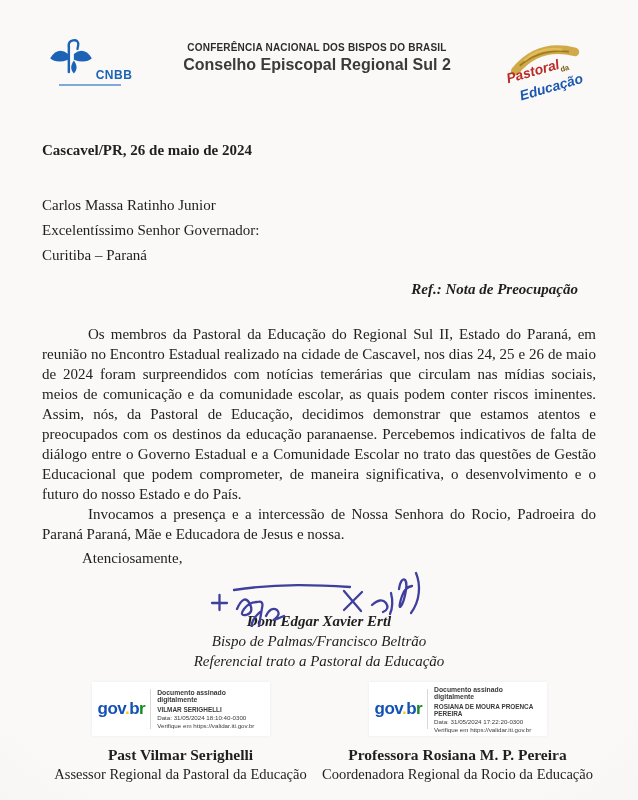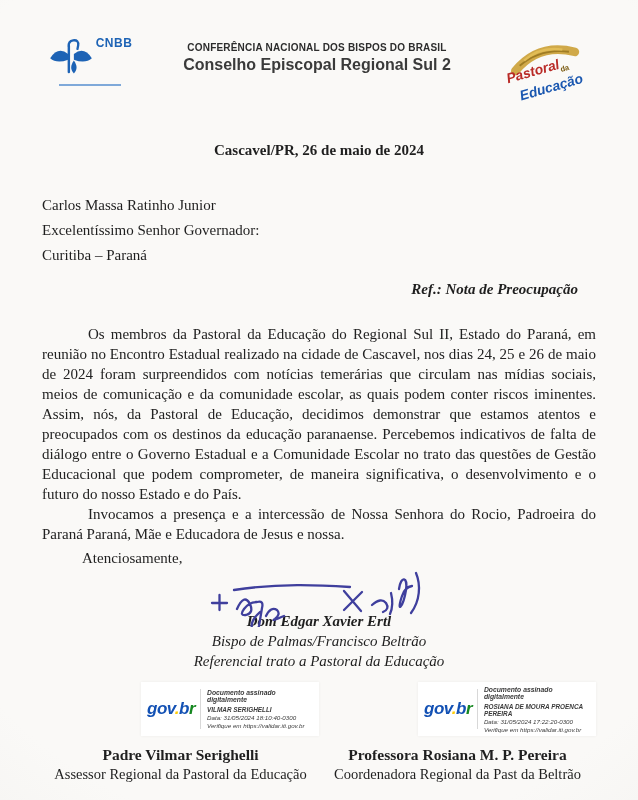--- a/index.html
+++ b/index.html
@@ -10,40 +10,40 @@
       radial-gradient(ellipse 120% 100% at 50% 45%, #faf9f7 60%, #f0efec 92%, #e8e7e4 100%);
     font-family: "Liberation Serif", "DejaVu Serif", serif;
     color: #1f1f1f;
     padding: 34px 42px 16px 42px;
     position: relative;
   }
 
   
   .letterhead { display: flex; align-items: flex-start; height: 74px; }
   .cnbb-logo { width: 96px; display: flex; flex-direction: column; align-items: center; padding-top: 2px; }
-  .cnbb-row { display: flex; align-items: flex-start; }
+  .cnbb-row { display: flex; align-items: flex-end; }
   .cnbb-text {
     font-family: "Liberation Sans", "DejaVu Sans", sans-serif;
     font-weight: bold; color: #1d63b5; font-size: 12px; margin-left: 2px; letter-spacing: 0.5px;
   }
   .cnbb-underline { width: 62px; height: 2px; background: #7fa9d9; margin-top: 2px; }
   .org-titles { flex: 1; text-align: center; padding-top: 8px; }
   .org-name {
     font-family: "Liberation Sans", "DejaVu Sans", sans-serif;
     font-weight: bold; font-size: 10px; color: #2d2d2d; letter-spacing: 0.2px;
   }
   .org-subtitle {
     font-family: "Liberation Sans", "DejaVu Sans", sans-serif;
     font-weight: bold; font-size: 16px; color: #3a3a3a; margin-top: 3px;
   }
   .pastoral-logo { width: 100px; display: flex; justify-content: center; }
 
   
   .dateline {
-    text-align: center; font-weight: bold; font-size: 15px; margin-top: 34px;
+    text-align: left; font-weight: bold; font-size: 15px; margin-top: 34px;
   }
   .addressee { margin-top: 34px; font-size: 15px; line-height: 25px; }
   .reference {
     text-align: right; font-weight: bold; font-style: italic; font-size: 15px;
     margin-top: 13px; padding-right: 18px;
   }
   .body-paragraphs { margin-top: 26px; }
   .body-paragraphs p {
     font-size: 15px; line-height: 20px; text-align: justify; text-indent: 46px;
     color: #222;
@@ -51,21 +51,21 @@
   .closing { font-size: 15px; margin-top: 6px; text-indent: 40px; }
 
   
   .signature-block { text-align: center; margin-top: 2px; position: relative; font-style: italic; }
   .signature-svg { display: block; margin: 0 auto -14px auto; position: relative; z-index: 2; }
   .signer-name { font-weight: bold; font-size: 15px; }
   .signer-title { font-size: 15px; margin-top: 3px; }
 
   
   .stamps-row { display: flex; margin-top: 12px; }
-  .stamp-col { width: 50%; display: flex; justify-content: flex-end; font-style: italic; }
+  .stamp-col { width: 50%; display: flex; justify-content: center; }
   .stamp-box {
     background: #ffffff; width: 178px; height: 54px;
     display: flex; align-items: center; padding: 4px 6px;
     box-shadow: 0 0 3px rgba(0,0,0,0.06);
   }
   .govbr-logo {
     font-family: "Liberation Sans", "DejaVu Sans", sans-serif;
     font-weight: bold; font-size: 17px; letter-spacing: -0.5px; white-space: nowrap;
   }
   .govbr-gov { color: #1351b4; }
@@ -177,22 +177,22 @@
           <div class="stamp-signer">ROSIANA DE MOURA PROENCA PEREIRA</div>
           <div class="stamp-date">Data: 31/05/2024 17:22:20-0300</div>
           <div class="stamp-verify">Verifique em https://validar.iti.gov.br</div>
         </span>
       </div>
     </div>
   </div>
 
   <div class="signers-row">
     <div class="signer-col">
-      <div class="bottom-name">Padre Vilmar Serighelli</div>
+      <div class="bottom-name">Past Vilmar Serighelli</div>
       <div class="bottom-role">Assessor Regional da Pastoral da Educação</div>
     </div>
     <div class="signer-col">
       <div class="bottom-name">Professora Rosiana M. P. Pereira</div>
-      <div class="bottom-role">Coordenadora Regional da Past da Beltrão</div>
+      <div class="bottom-role">Coordenadora Regional da Rocio da Educação</div>
     </div>
   </div>
 
 </div>
 
 </body></html>

